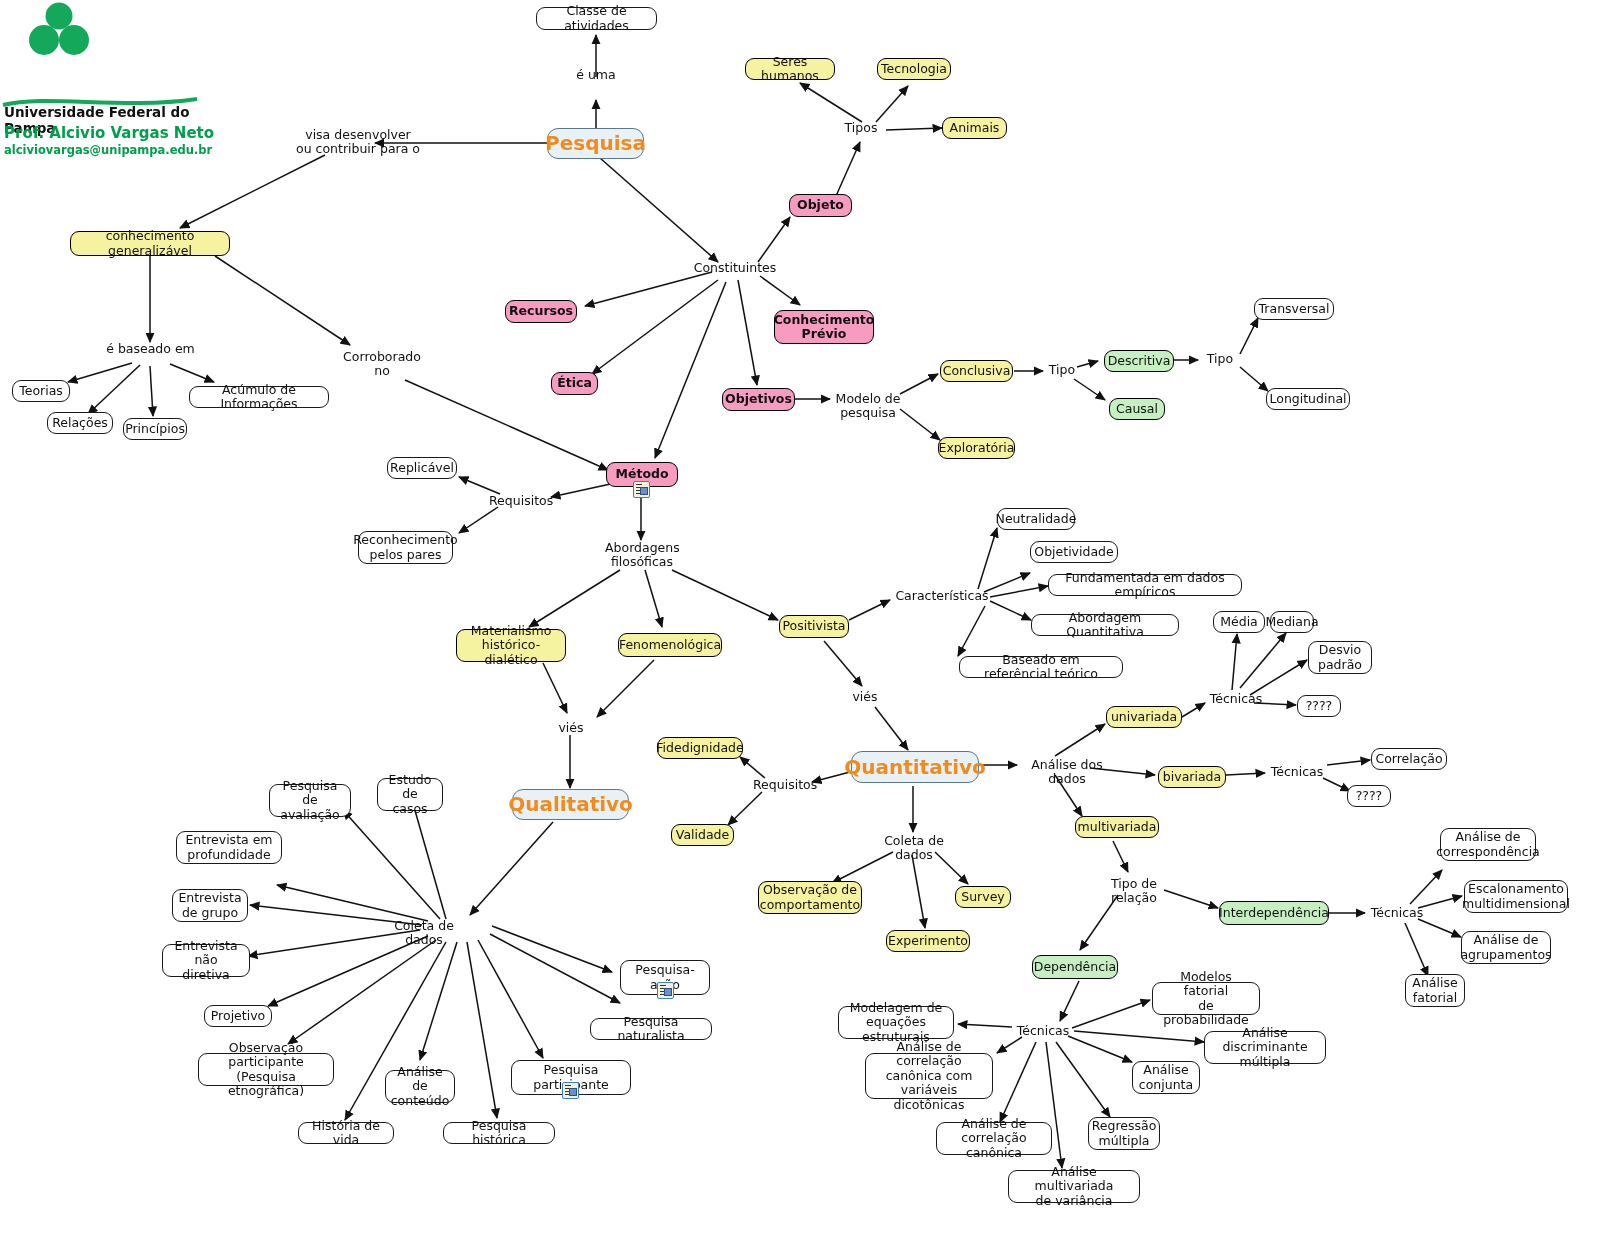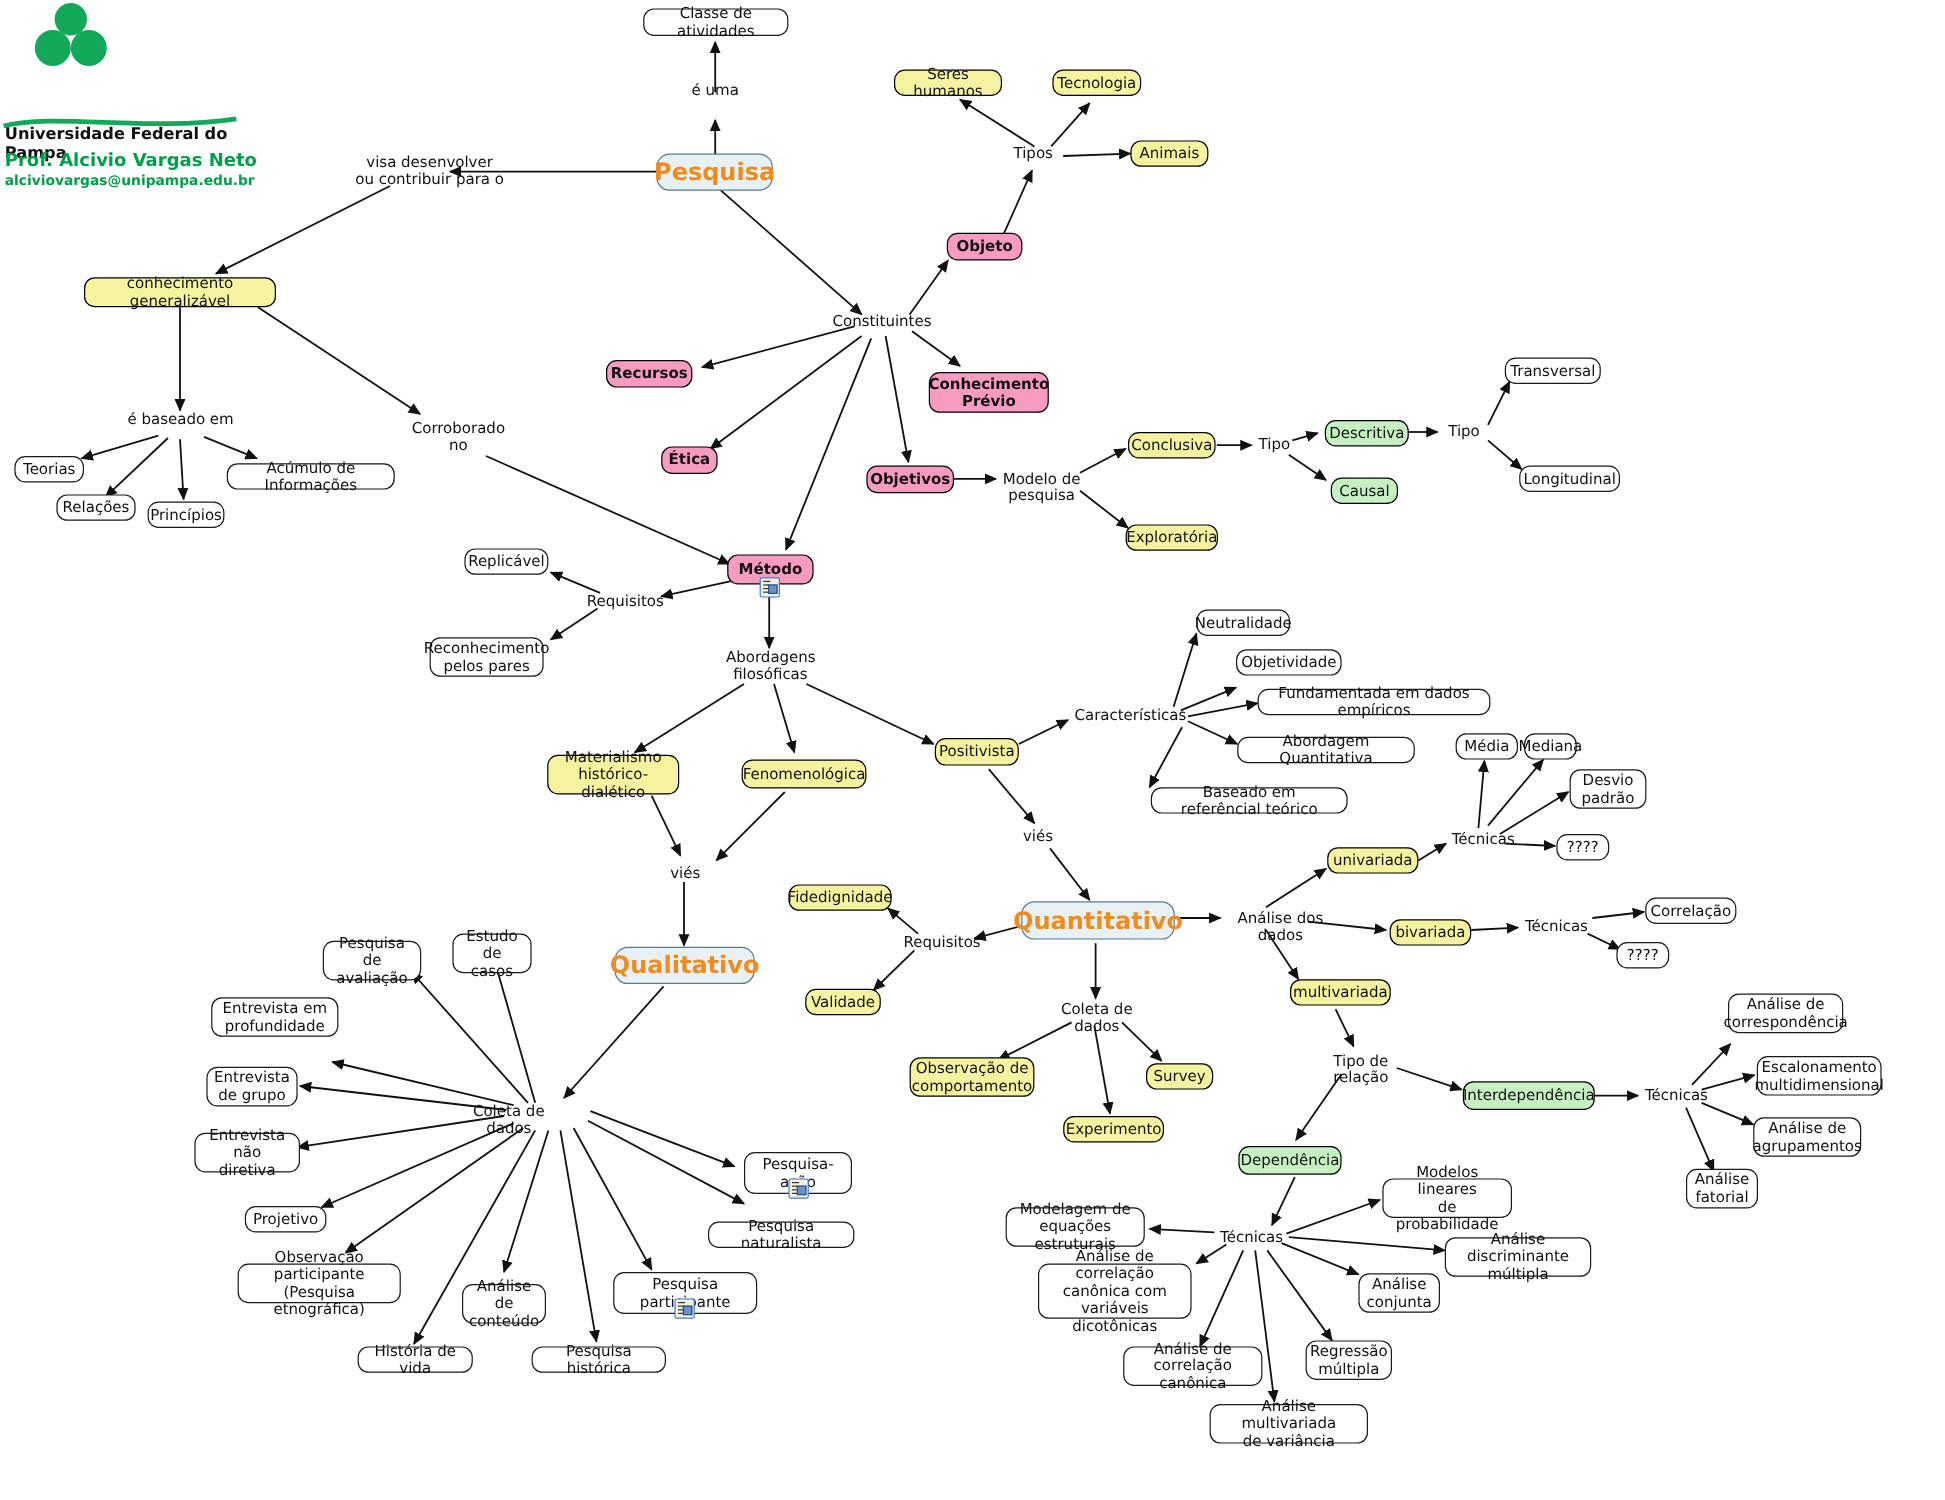--- a/index.html
+++ b/index.html
@@ -316,21 +316,21 @@
 
   <div class="node" style="left:1440px;top:828px;width:96px;height:33px;">Análise de
 correspondência</div>
   <div class="node" style="left:1464px;top:880px;width:104px;height:33px;">Escalonamento
 multidimensional</div>
   <div class="node" style="left:1461px;top:931px;width:90px;height:33px;">Análise de
 agrupamentos</div>
   <div class="node" style="left:1405px;top:974px;width:60px;height:33px;">Análise
 fatorial</div>
 
-  <div class="node" style="left:1152px;top:982px;width:108px;height:33px;">Modelos lineares
+  <div class="node" style="left:1152px;top:982px;width:108px;height:33px;">Modelos fatorial
 de probabilidade</div>
   <div class="node" style="left:1204px;top:1031px;width:122px;height:33px;">Análise discriminante
 múltipla</div>
   <div class="node" style="left:1132px;top:1061px;width:68px;height:33px;">Análise
 conjunta</div>
   <div class="node" style="left:1088px;top:1117px;width:72px;height:33px;">Regressão
 múltipla</div>
   <div class="node" style="left:1008px;top:1170px;width:132px;height:33px;">Análise multivariada
 de variância</div>
   <div class="node" style="left:936px;top:1122px;width:116px;height:33px;">Análise de

